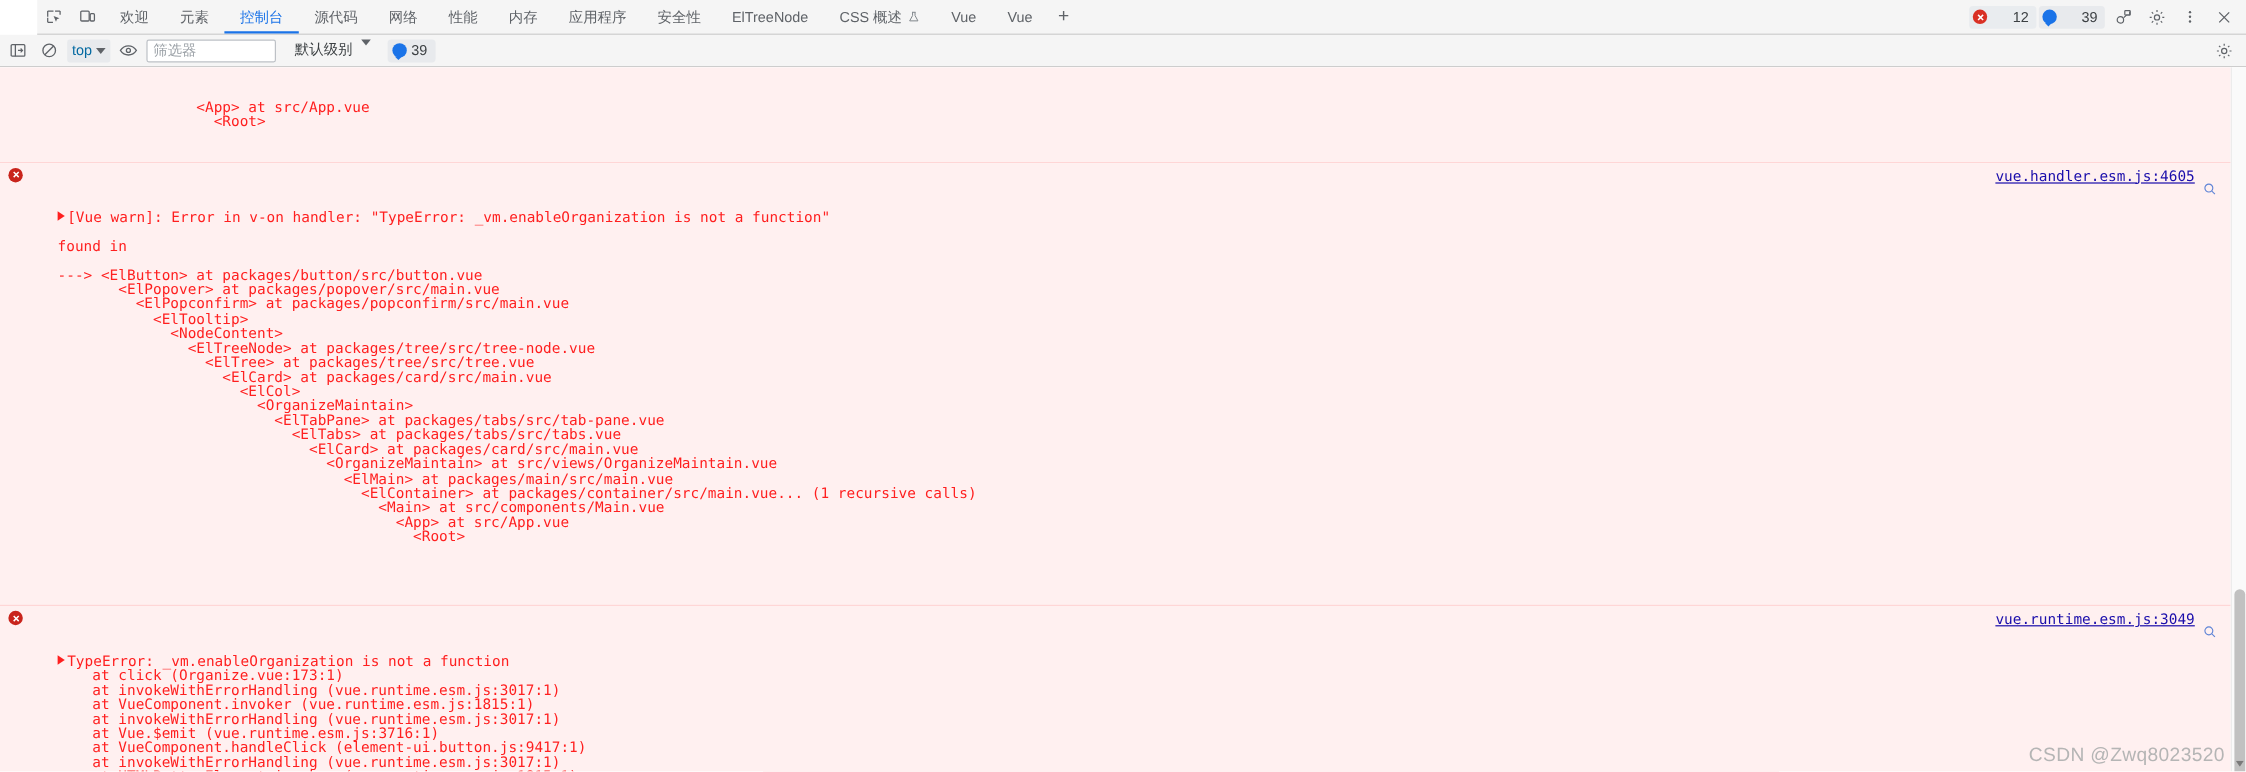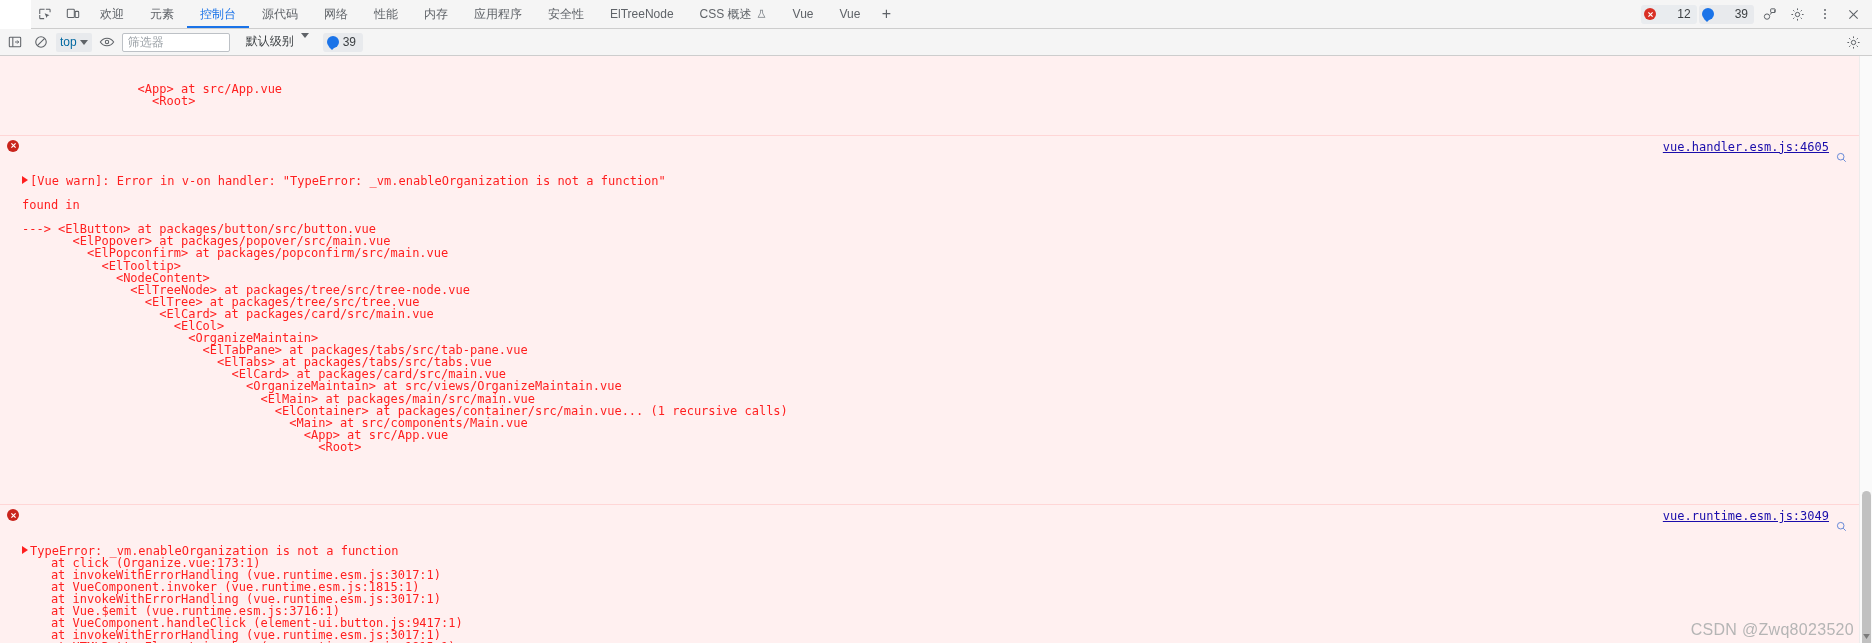--- a/index.html
+++ b/index.html
@@ -178,21 +178,21 @@
     background: #fff0f0;
     border-bottom: 1px solid #ffd6d6;
     padding: 3px 0 3px 0;
     font-family: "DejaVu Sans Mono", "Liberation Mono", monospace;
     font-size: 12px;
     line-height: 12.1px;
     color: #ff1f1f;
     white-space: pre;
   }
   .msg.cont { border-top: none; }
-  .msg .lines { padding-left: 22px; }
+  .msg .lines { padding-left: 22px; margin-left: 26px; }
   .err-ico {
     position: absolute;
     left: 7px; top: 4px;
     width: 12px; height: 12px;
     border-radius: 50%;
     background: #c9241c;
     display:flex; align-items:center; justify-content:center;
   }
   .err-ico svg { display:block; }
   .tri {

